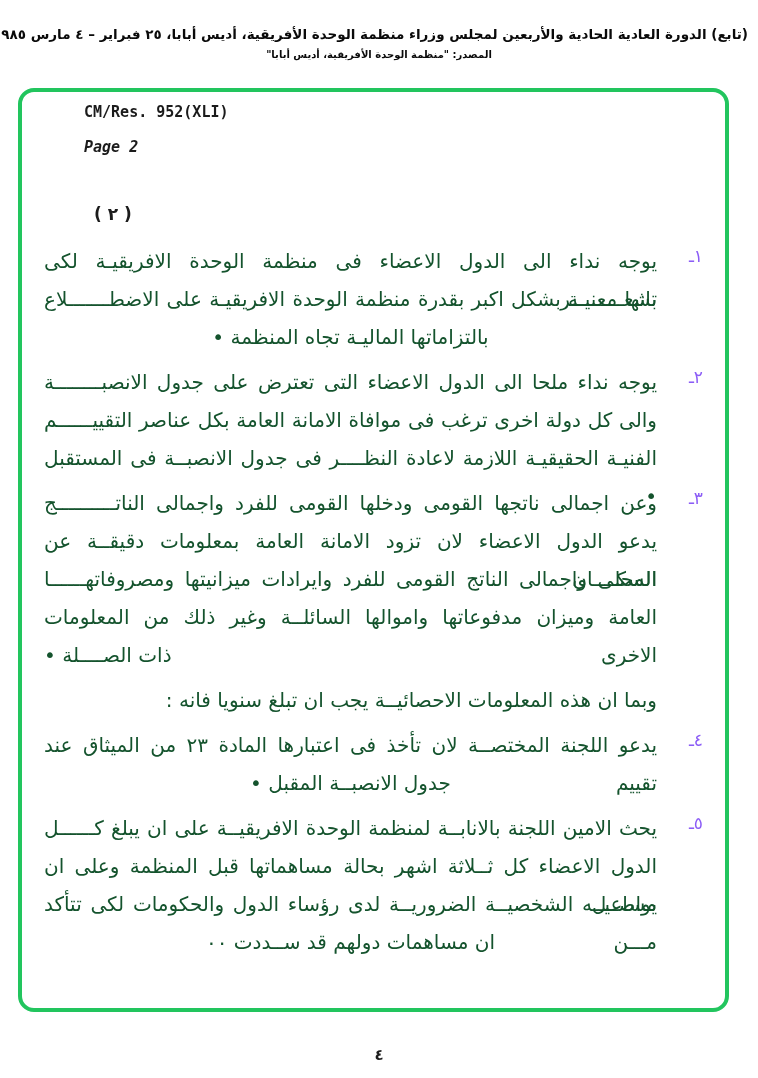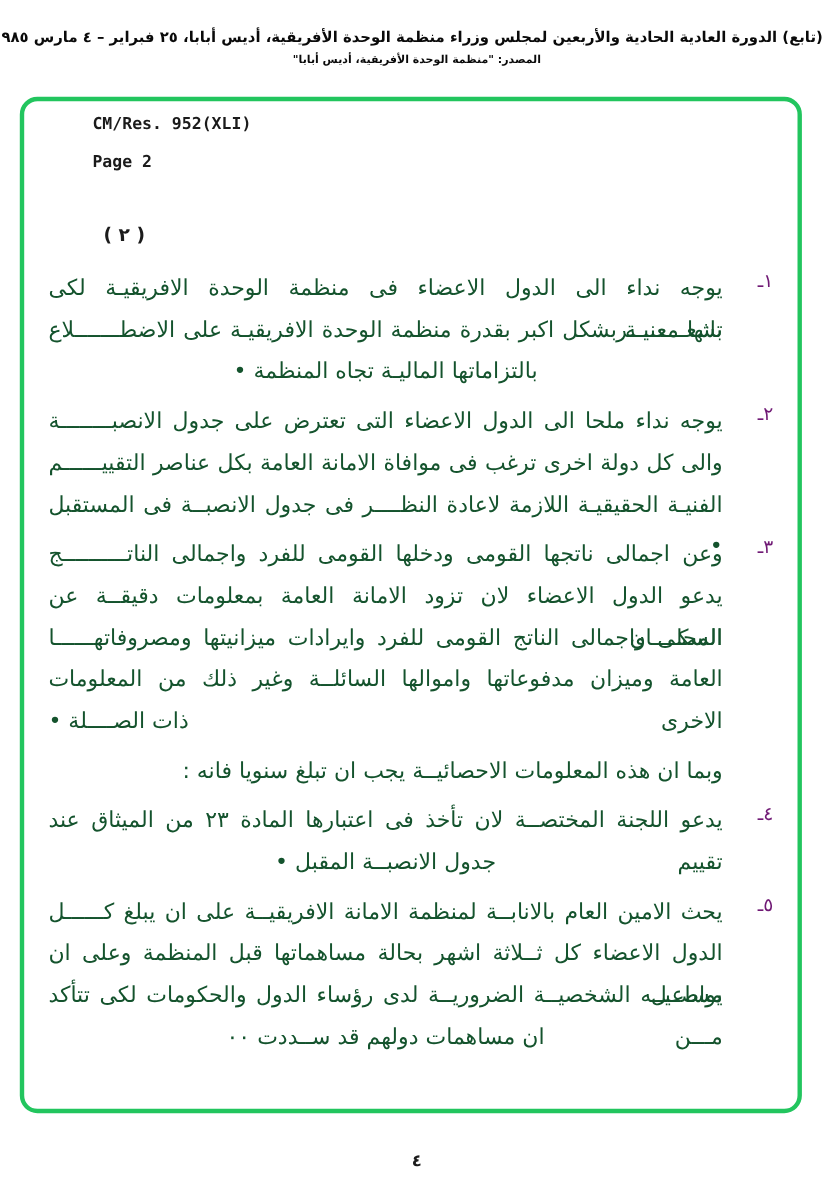--- a/index.html
+++ b/index.html
@@ -24,34 +24,34 @@
     position:absolute;left:18px;top:88px;width:703px;height:916px;
     border:4px solid #22c55e;border-radius:16px;background:#ffffff;
   }
   
   .doc-ref{
     position:absolute;top:10px;left:62px;
     font-family:"DejaVu Sans Mono","Liberation Mono",monospace;
     font-size:15px;font-weight:bold;color:#1b1b1b;direction:ltr;text-align:left;
   }
   .doc-ref .ref-line{line-height:20px;}
-  .doc-ref .ref-line + .ref-line{margin-top:15px;}
+  .doc-ref .ref-line + .ref-line{margin-top:15px;font-style:italic;}
   
   .section-num{
     position:absolute;top:112px;left:72px;
     font-size:17px;font-weight:bold;color:#1b1b1b;direction:rtl;
   }
   
   .paras{
     position:absolute;top:150px;right:22px;left:22px;bottom:0;
     direction:rtl;
   }
   .para{display:flex;direction:rtl;margin-bottom:7px;}
   .para .num{
-    flex:0 0 46px;width:46px;font-size:17px;color:#701a75;
+    flex:0 0 46px;width:46px;font-size:17px;color:#8b5cf6;
     padding-top:4px;text-align:right;
   }
   .para .lines{flex:1;min-width:0;}
   .line{
     font-size:20px;line-height:38px;height:38px;color:#14532d;
     text-align:justify;text-align-last:justify;
   }
   .line.last-center{text-align-last:center;}
   .line.last-left{text-align-last:left;}
   .line.last-right{text-align-last:right;}
@@ -112,21 +112,21 @@
       <div class="para">
         <div class="num">٤ـ</div>
         <div class="lines">
           <div class="line">يدعو اللجنة المختصــة لان تأخذ فى اعتبارها المادة ٢٣ من الميثاق عند تقييم</div>
           <div class="line last-center">جدول الانصبــة المقبل •</div>
         </div>
       </div>
       <div class="para">
         <div class="num">٥ـ</div>
         <div class="lines">
-          <div class="line">يحث الامين العام بالانابــة لمنظمة الامانة الافريقيــة على ان يبلغ كــــــل</div>
+          <div class="line">يحث الامين اللجنة بالانابــة لمنظمة الوحدة الافريقيــة على ان يبلغ كــــــل</div>
           <div class="line">الدول الاعضاء كل ثــلاثة اشهر بحالة مساهماتها قبل المنظمة وعلى ان يواصــل</div>
           <div class="line">مساعيــه الشخصيــة الضروريــة لدى رؤساء الدول والحكومات لكى تتأكد مـــن</div>
           <div class="line last-center">ان مساهمات دولهم قد ســددت ٠٠</div>
         </div>
       </div>
     </div>
 </div>
 
 <div class="page-num">٤</div>
 

